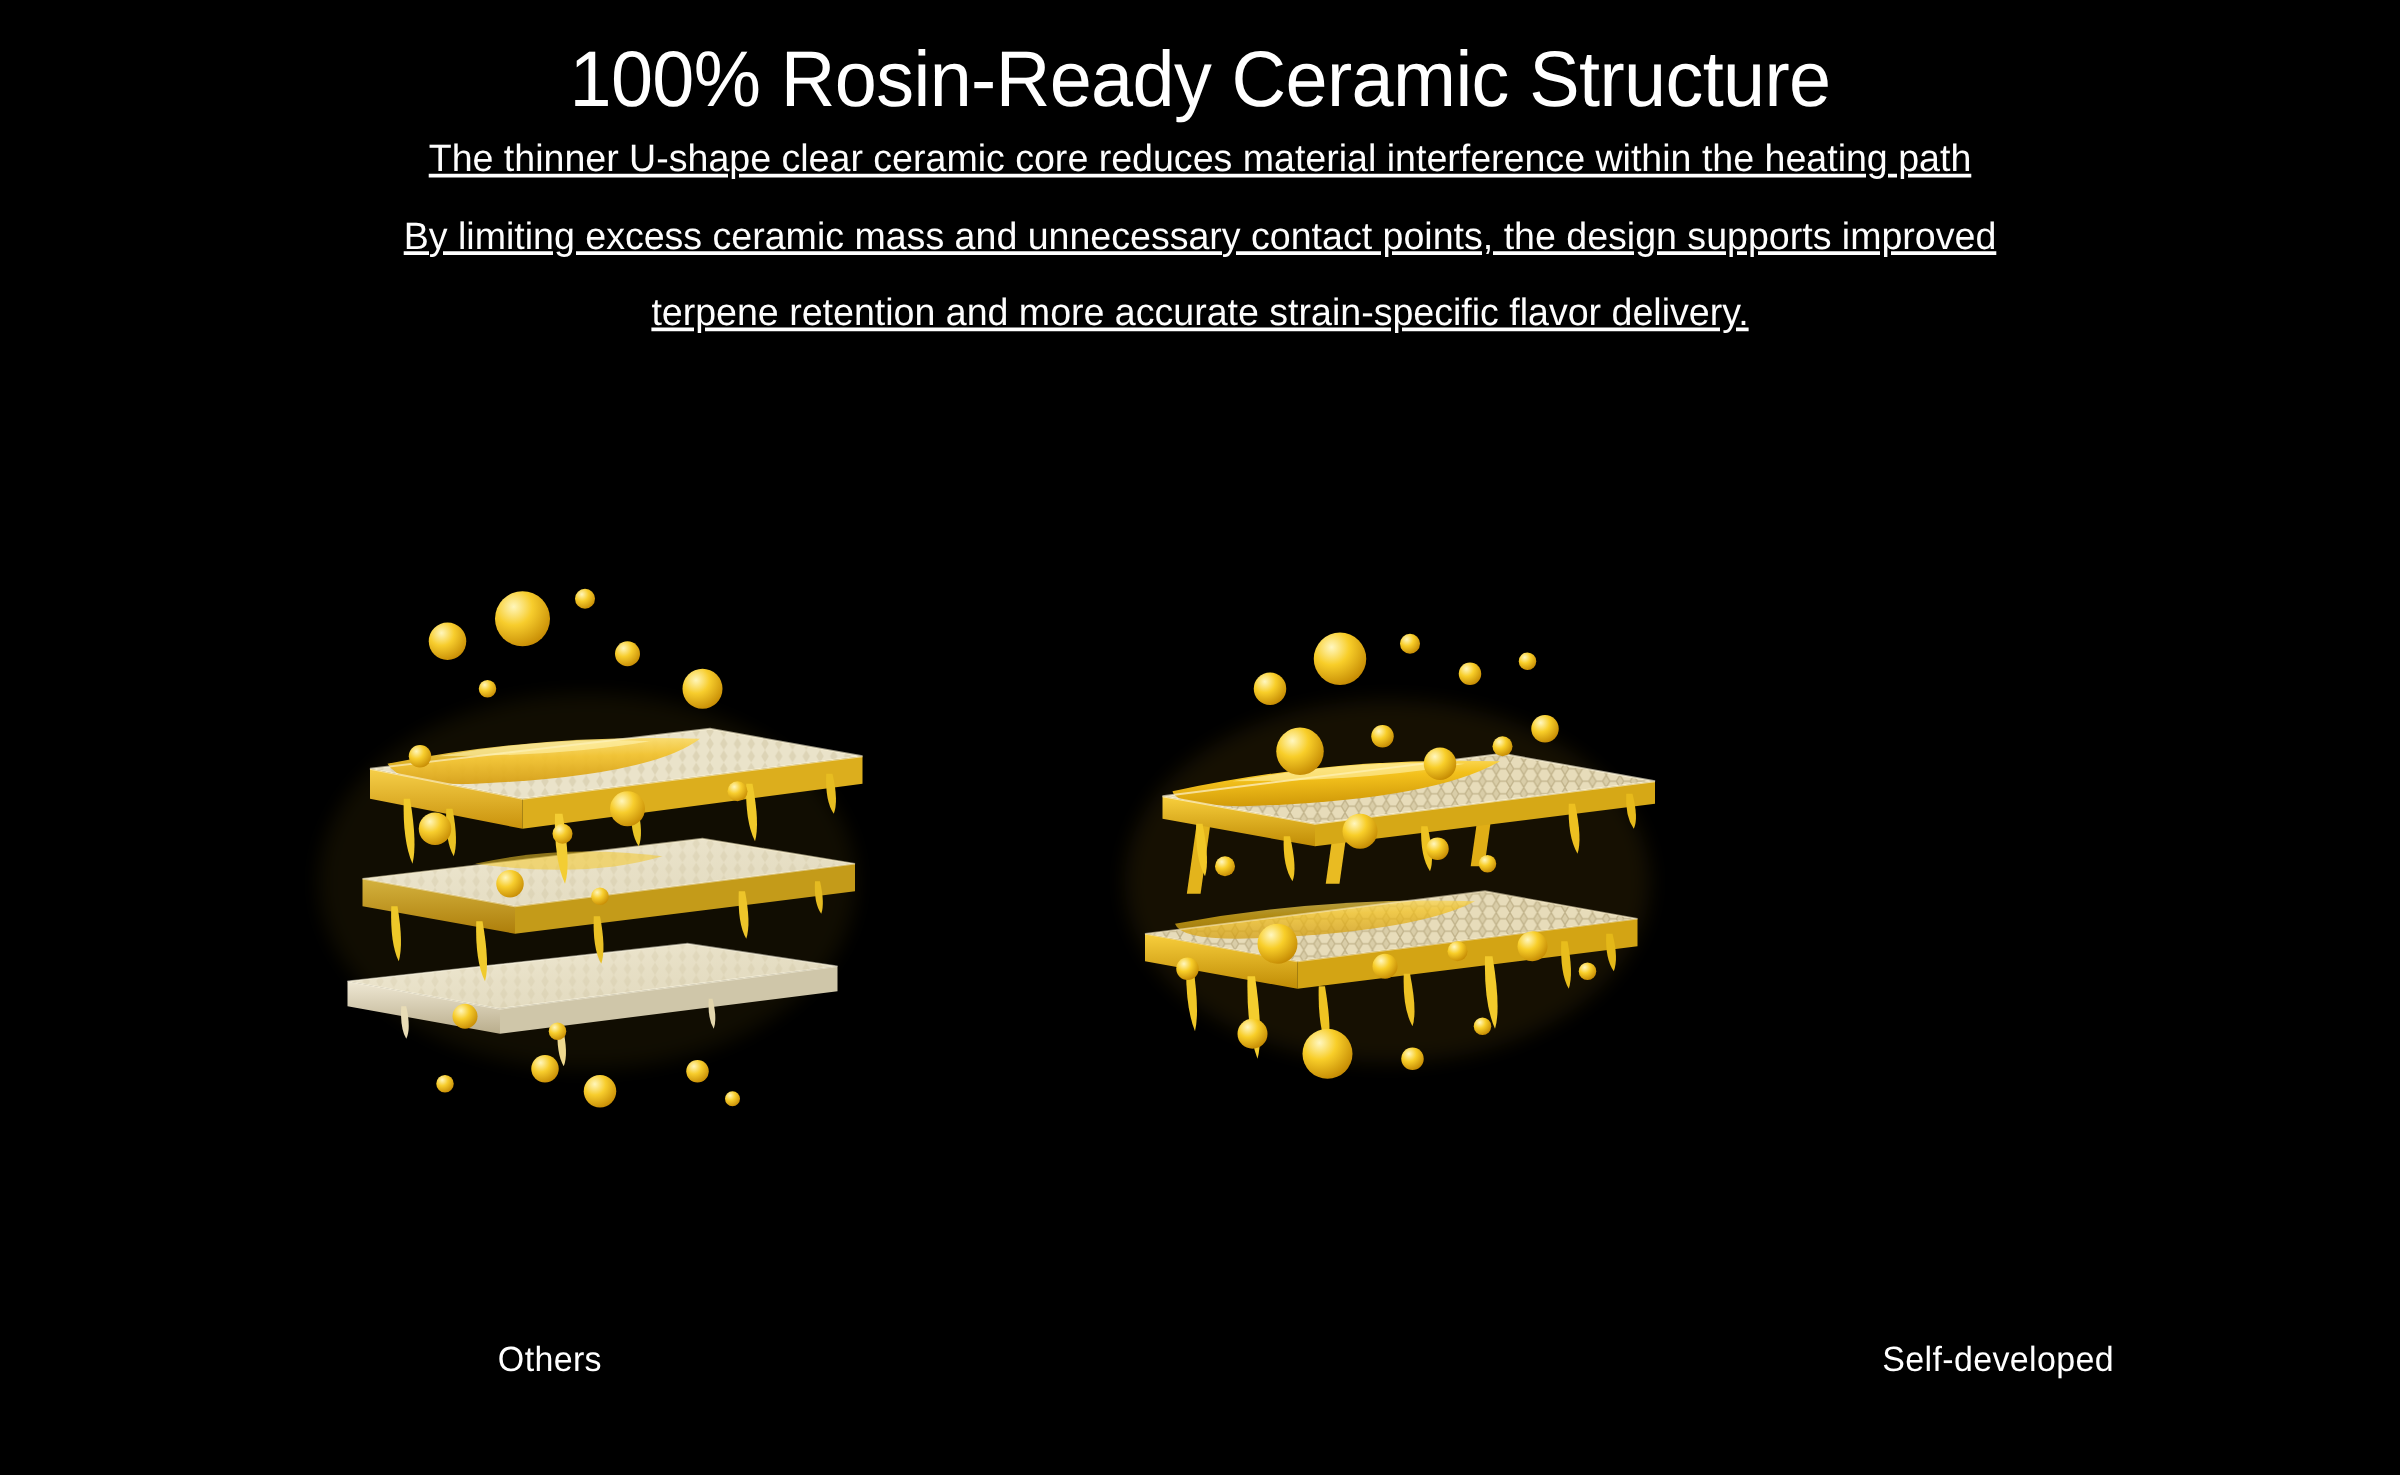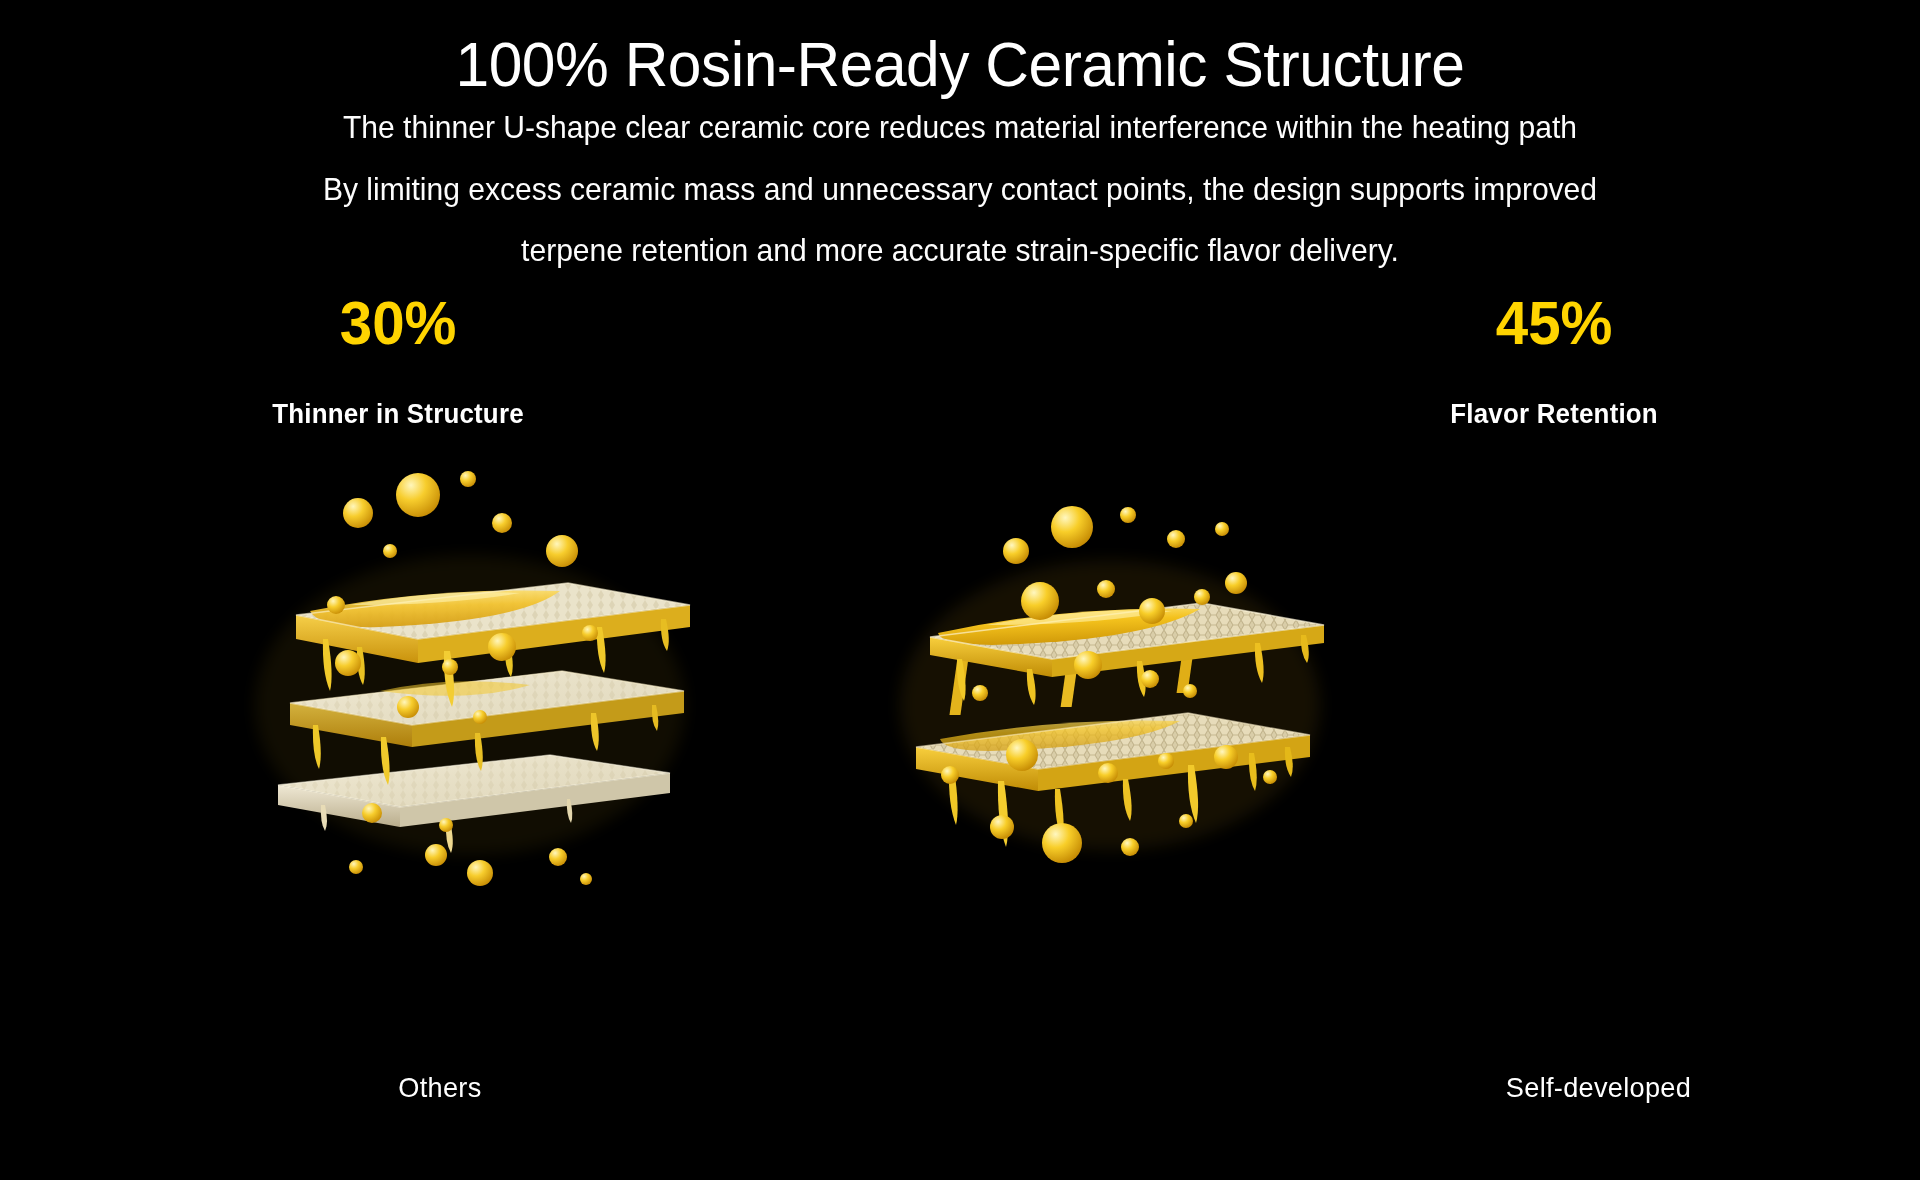--- a/index.html
+++ b/index.html
@@ -12,21 +12,21 @@
   .stage{position:relative;width:1920px;height:1180px;background:#000;}
 
   
   .header{position:absolute;left:0;top:0;width:1920px;text-align:center;}
   .title{
     font-size:63px;line-height:1.08;font-weight:400;letter-spacing:-0.5px;
     color:#ffffff;margin:30px 0 0 0;
     transform:scaleX(0.96);transform-origin:center;
     white-space:nowrap;
   }
-  .sub-wrap{margin-top:14px;}
+  .sub-wrap{margin-top:14px;text-decoration:underline;}
   .sub{
     font-size:30.5px;line-height:1.0;font-weight:400;color:#fdfdfd;
     white-space:nowrap;transform:scaleX(0.985);transform-origin:center;
   }
   .sub.l1{margin-top:6px;}
   .sub.l2{margin-top:31px;}
   .sub.l3{margin-top:31px;}
 
   
   .stats{position:absolute;top:292px;left:0;width:1920px;display:flex;}
@@ -66,30 +66,20 @@
 
   <div class="header">
     <div class="title">100% Rosin-Ready Ceramic Structure</div>
     <div class="sub-wrap">
       <div class="sub l1">The thinner U-shape clear ceramic core reduces material interference within the heating path</div>
       <div class="sub l2">By limiting excess ceramic mass and unnecessary contact points, the design supports improved</div>
       <div class="sub l3">terpene retention and more accurate strain-specific flavor delivery.</div>
     </div>
   </div>
 
-  <div class="stats">
-    <div class="stat left">
-      <div><span class="stat-num">30%</span></div>
-      <div><span class="stat-cap">Thinner in Structure</span></div>
-    </div>
-    <div class="stat right">
-      <div><span class="stat-num">45%</span></div>
-      <div><span class="stat-cap">Flavor Retention</span></div>
-    </div>
-  </div>
 
   <div class="products">
 
     <div class="prod left">
       <svg class="scene" viewBox="0 0 640 470" xmlns="http://www.w3.org/2000/svg">
         <defs>
           <linearGradient id="oTop" x1="0" y1="0" x2="1" y2="1">
             <stop offset="0" stop-color="#fdf7e8"></stop>
               <stop offset=".45" stop-color="#e4dcc2"></stop>
             <stop offset="1" stop-color="#cfc5a4"></stop>

